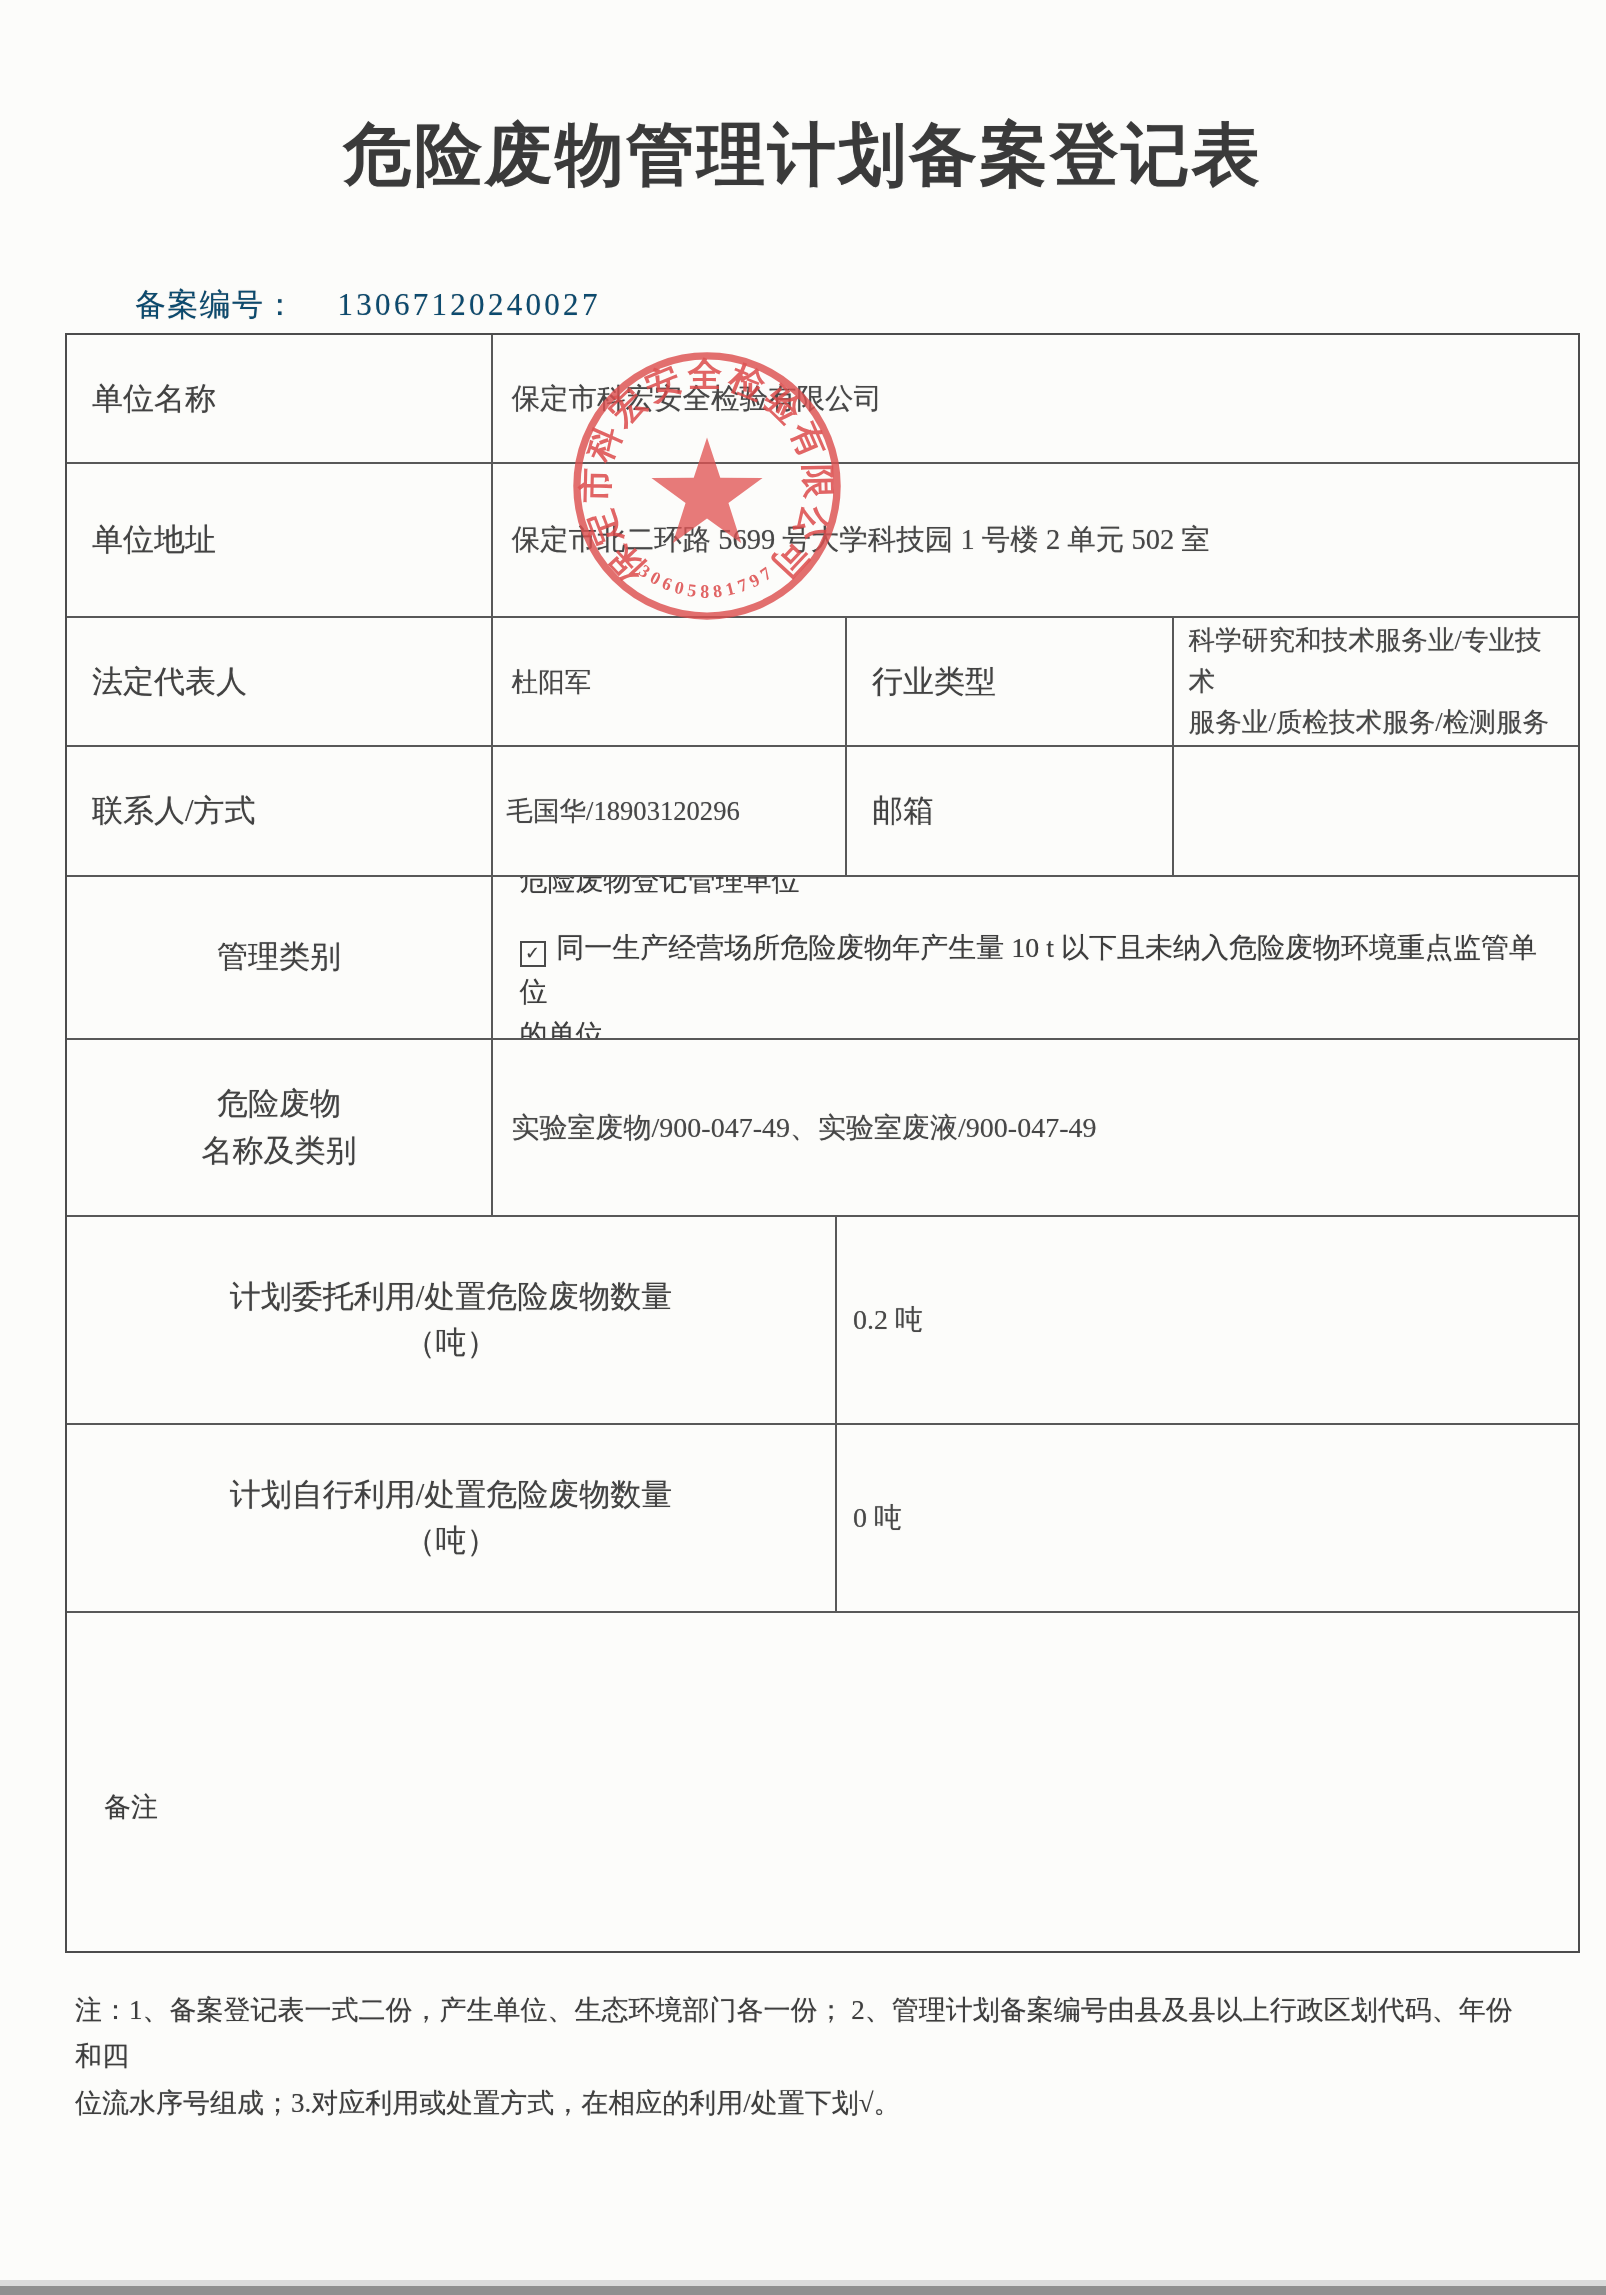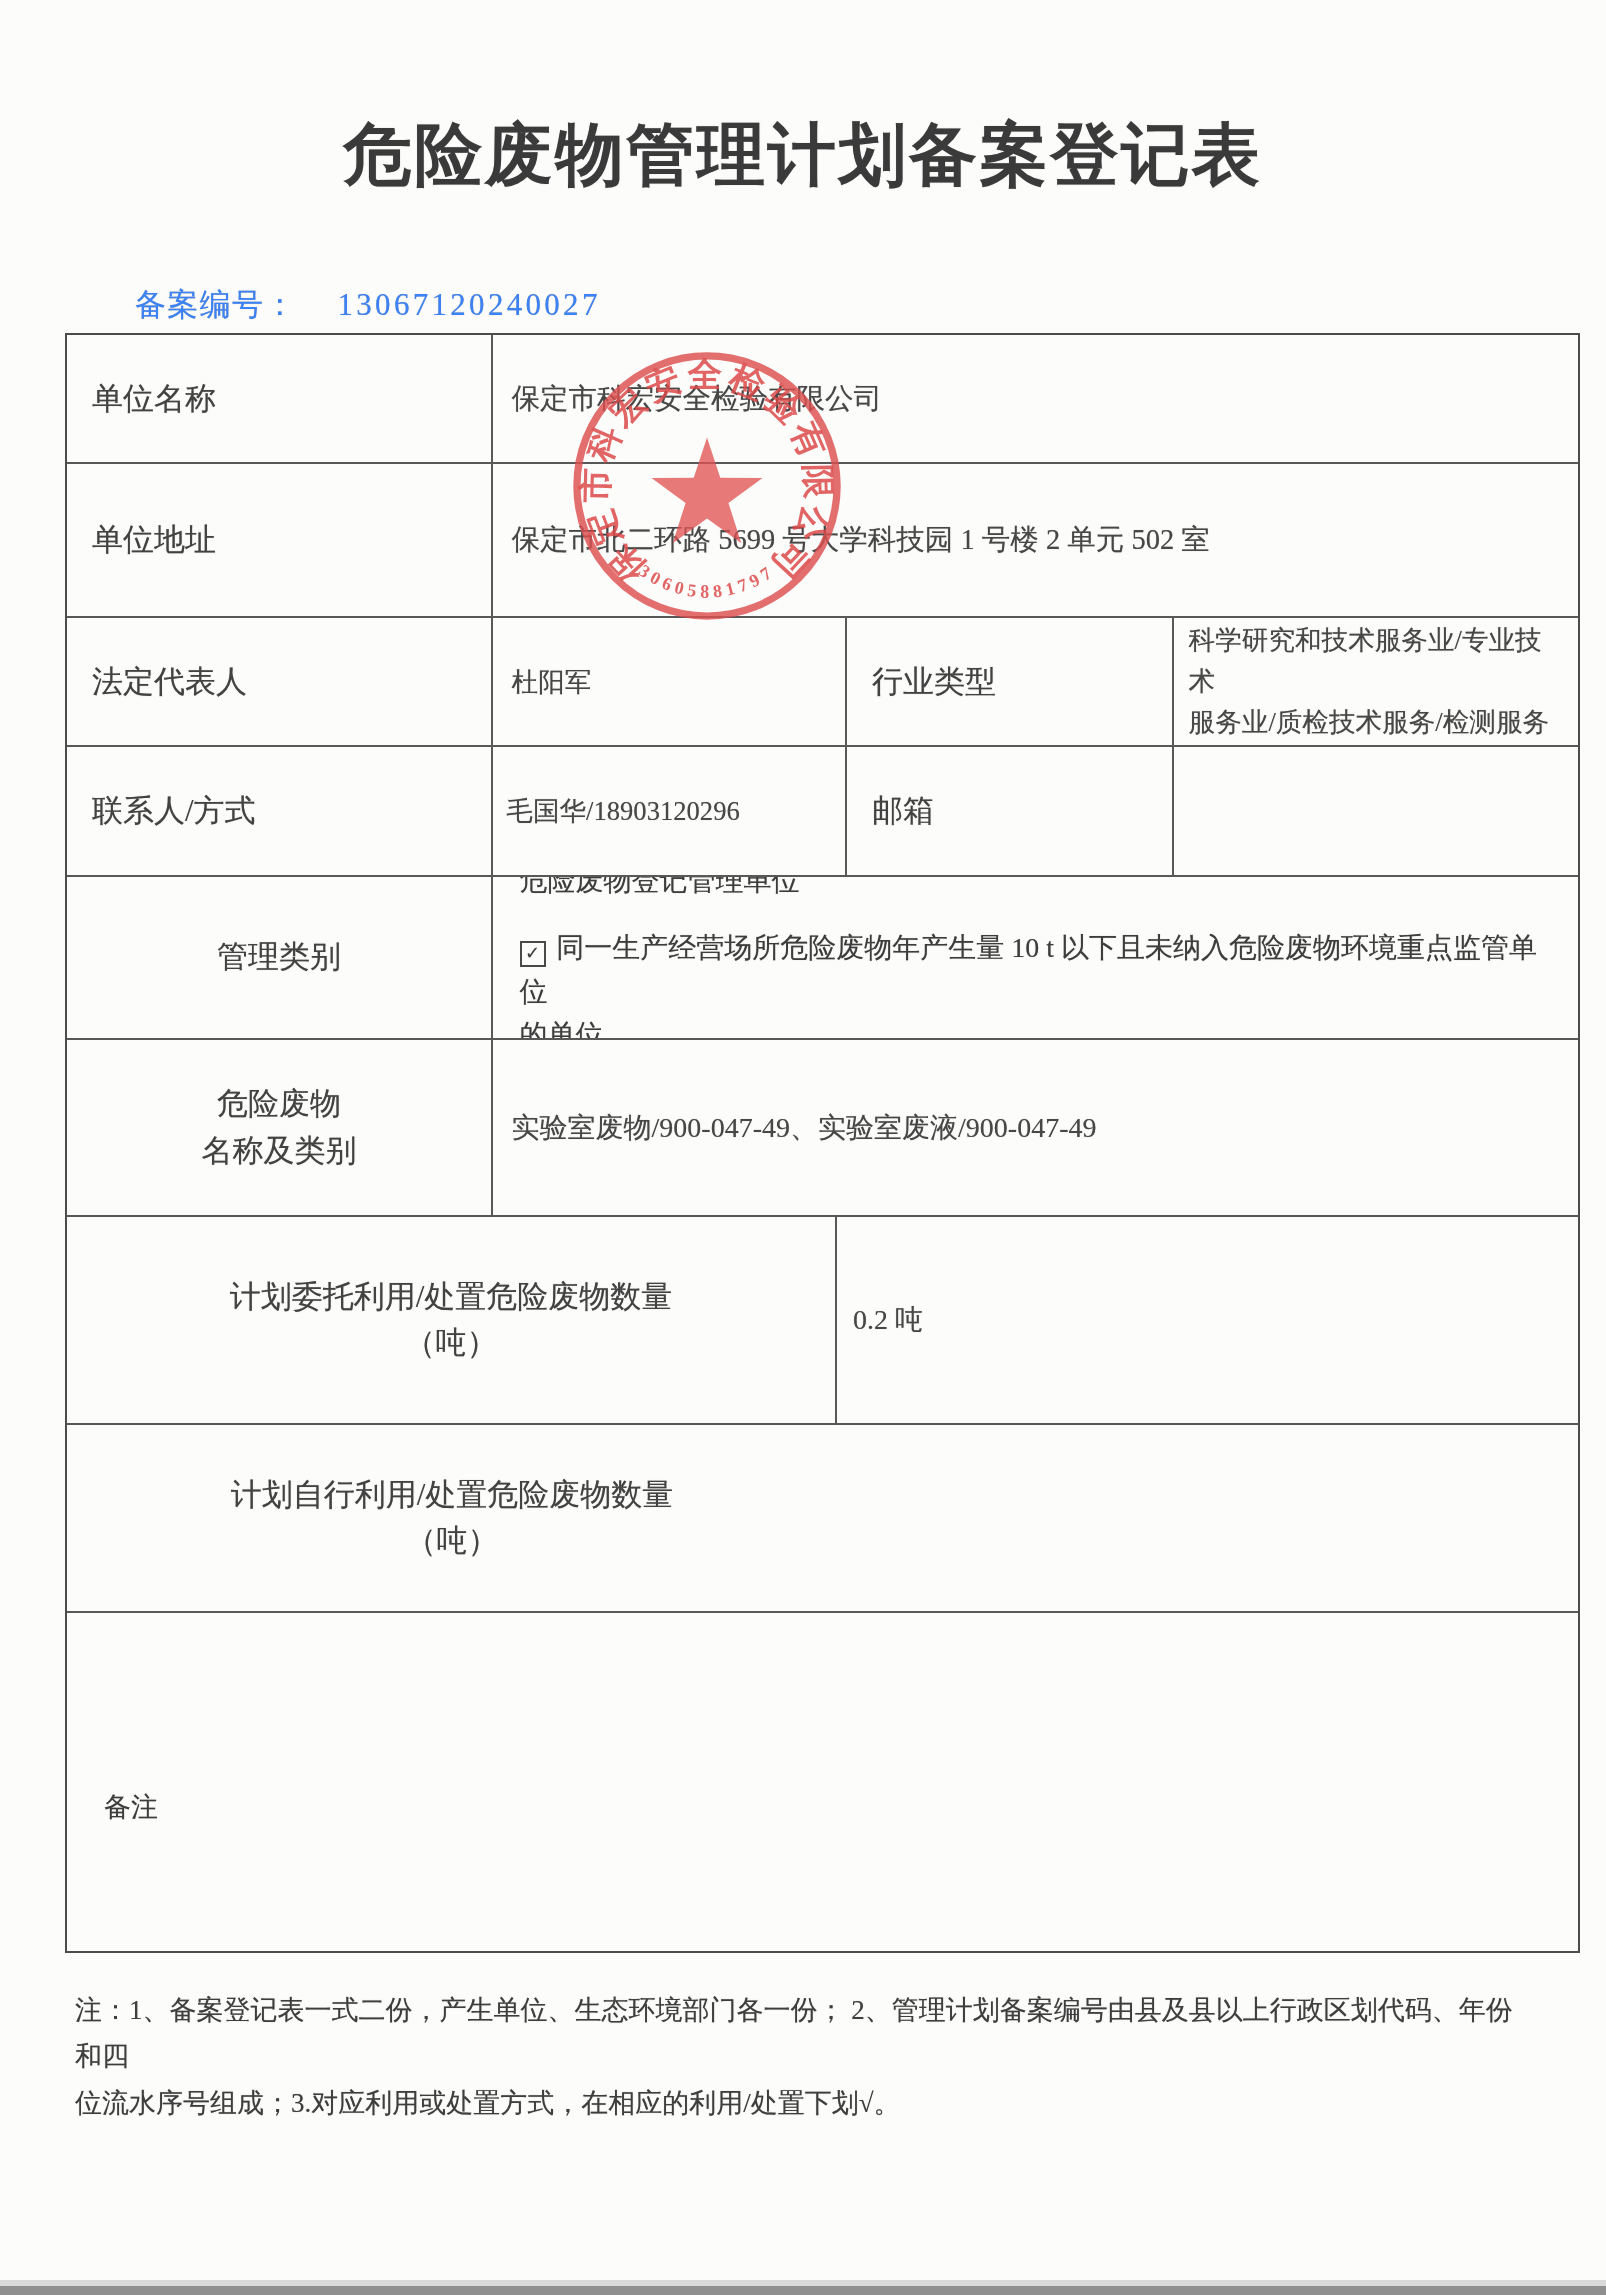--- a/index.html
+++ b/index.html
@@ -12,21 +12,21 @@
   }
   .scan-text{ text-shadow:0 0 0.8px rgba(70,70,70,.5); }
 
   .doc-title{
     position:absolute;top:110px;left:0;width:100%;
     text-align:center;font-size:68px;font-weight:bold;letter-spacing:2.7px;
     color:#3a3a3a;margin:0;
   }
   .record-line{
     position:absolute;top:284px;left:135px;
-    font-size:31px;letter-spacing:1.3px;color:#3b82f6;
+    font-size:31px;letter-spacing:1.3px;color:#0c4a6e;
   }
   .record-line .record-value{ margin-left:41px;letter-spacing:3.3px; }
 
   .reg-table{
     position:absolute;left:65px;top:333px;width:1515px;height:1620px;
     border:2.7px solid #4c4c4c;box-sizing:border-box;
     display:flex;flex-direction:column;font-size:30.5px;
   }
   .t-row{ display:flex;border-bottom:2px solid #585858;box-sizing:border-box;flex:0 0 auto; }
   .t-row:last-child{ border-bottom:none;flex:1 1 auto; }
@@ -129,20 +129,21 @@
 
     <div class="t-row row-h7">
       <div class="cell label-cell label-center pre w-wide-label">计划委托利用/处置危险废物数量
 （吨）</div>
       <div class="cell value-cell w-flex" style="font-size:28px;padding-left:16px;">0.2 吨</div>
     </div>
 
     <div class="t-row row-h8">
       <div class="cell label-cell label-center pre w-wide-label">计划自行利用/处置危险废物数量
 （吨）</div>
+      <div class="cell value-cell w-flex" style="font-size:28px;padding-left:16px;">0 吨</div>
     </div>
 
     <div class="t-row">
       <div class="cell remarks-cell w-flex">
         <span>备注</span>
       </div>
     </div>
 
   </div>
 

